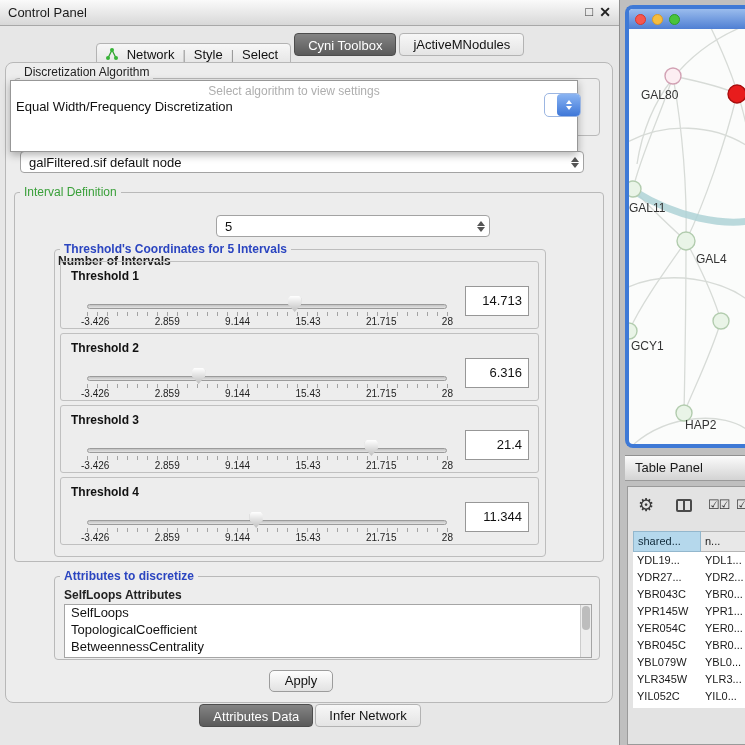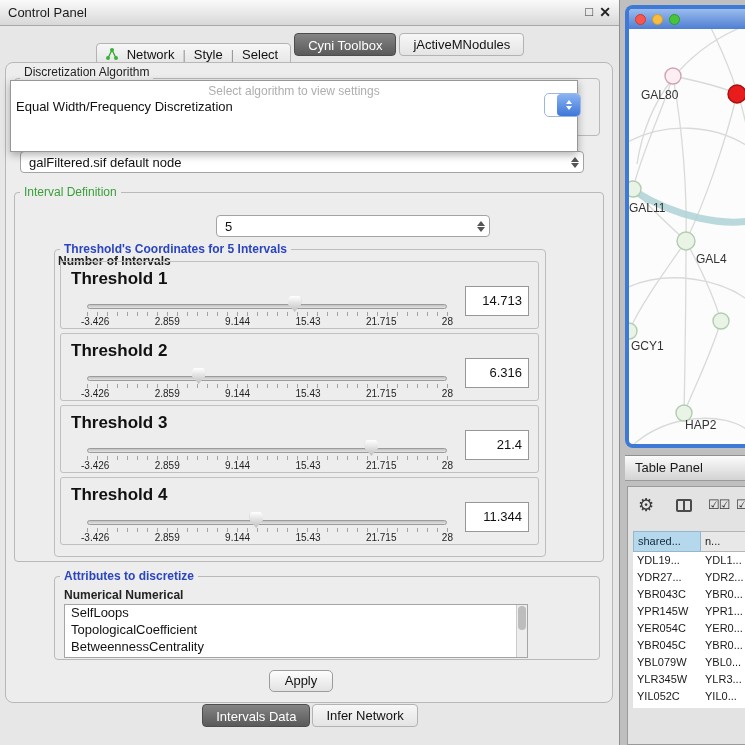--- a/index.html
+++ b/index.html
@@ -67,37 +67,37 @@
   #td-combo { left:20px; top:151px; width:564px; }
 
   #grp-interval { left:14px; top:192px; width:590px; height:370px; }
   #grp-interval-title { left:20px; top:185px; }
   #num-intervals-label { left:58px; top:220px; font-weight:bold;margin-top:34px; }
   #num-combo { left:216px; top:215px; width:274px; }
   #grp-coords { left:54px; top:249px; width:492px; height:308px; border-color:#bdbdbd; }
   #grp-coords-title { left:60px; top:242px; }
 
   .th-box { position:absolute; left:60px; width:479px; height:68px; border:1px solid #c0c0c0; border-radius:3px; }
-  .th-label { position:absolute; left:10px; top:7px; font-weight:bold; font-size:17px; color:#111; }
+  .th-label { position:absolute; left:10px; top:7px; font-weight:bold; font-size:12px; color:#111; }
   .th-track { position:absolute; left:26px; top:42px; width:360px; height:5px;
               background:linear-gradient(#c2c2c2,#e4e4e4); border:1px solid #9b9b9b; border-radius:3px; }
   .th-thumb { position:absolute; top:34px; width:13px; height:16px;
               clip-path:polygon(15% 0,85% 0,100% 15%,100% 52%,50% 100%,0 52%,0 15%);
               background:linear-gradient(#ffffff,#bfbfbf); filter:drop-shadow(0 0 1px #777); }
   .th-ticks { position:absolute; left:26px; top:50px; width:361px; height:4px;
               background:repeating-linear-gradient(90deg,#a3a3a3 0 1px,transparent 1px 10px); }
   .th-scale { position:absolute; left:20px; top:54px; width:372px; display:flex;
               justify-content:space-between; font-size:10px; color:#222; }
   .th-value { position:absolute; left:404px; top:24px; width:64px; height:30px; background:#fff;
               border:1px solid #979797; font-size:13px; text-align:right; padding-right:6px; line-height:28px; color:#111; }
 
   #grp-attrs { left:54px; top:576px; width:546px; height:84px; }
   #grp-attrs-title { left:60px; top:569px; }
   #attrs-label { left:64px; top:588px; font-weight:bold; }
-  #attr-listbox { position:absolute; left:64px; top:604px; width:464px; height:54px; background:#fff;
+  #attr-listbox { position:absolute; left:64px; top:604px; width:528px; height:54px; background:#fff;
                   border:1px solid #a5a5a5; overflow:hidden; }
   .list-item { font-size:13px; height:17px; line-height:16px; padding-left:6px; color:#111; white-space:nowrap; }
   #attr-scrollbar { position:absolute; right:0; top:0; width:11px; height:100%; background:#ededed; border-left:1px solid #ccc; }
   #attr-thumb { position:absolute; left:1px; top:1px; width:8px; height:24px; background:#bdbdbd; border-radius:4px; }
 
   #apply-btn { position:absolute; left:269px; top:670px; width:64px; height:22px; border:1px solid #9c9c9c;
                border-radius:5px; background:linear-gradient(#fdfdfd,#e2e2e2); text-align:center; line-height:20px; color:#111; }
 
   #bottom-tabs { position:absolute; top:704px; left:0; width:620px; display:flex; justify-content:center; gap:2px; }
 
@@ -266,36 +266,36 @@
           <span>15.43</span>
           <span>21.715</span>
           <span>28</span>
         </div>
         <div class="th-value">11.344</div>
       </div>
     </div>
 
   <div class="groupbox" id="grp-attrs"></div>
   <span class="group-title title-blue" id="grp-attrs-title">Attributes to discretize</span>
-  <span class="small-label" id="attrs-label">Numerical Numerical</span>
+  <span class="small-label" id="attrs-label">SelfLoops Attributes</span>
   <div id="attr-listbox">
     <div id="attr-items">
         <div class="list-item">SelfLoops</div>
         <div class="list-item">TopologicalCoefficient</div>
         <div class="list-item">BetweennessCentrality</div>
       </div>
     <div id="attr-scrollbar">
         <div id="attr-thumb"></div>
       </div>
   </div>
 
   <div id="apply-btn">Apply</div>
 
   <div id="bottom-tabs">
-    <span class="tab-dark">Intervals Data</span>
+    <span class="tab-dark">Attributes Data</span>
     <span class="tab-light">Infer Network</span>
   </div>
 </div>
 
 <div id="net-window">
   <div id="net-titlebar">
     <span class="tl red"></span>
     <span class="tl yellow"></span>
     <span class="tl green"></span>
   </div>

